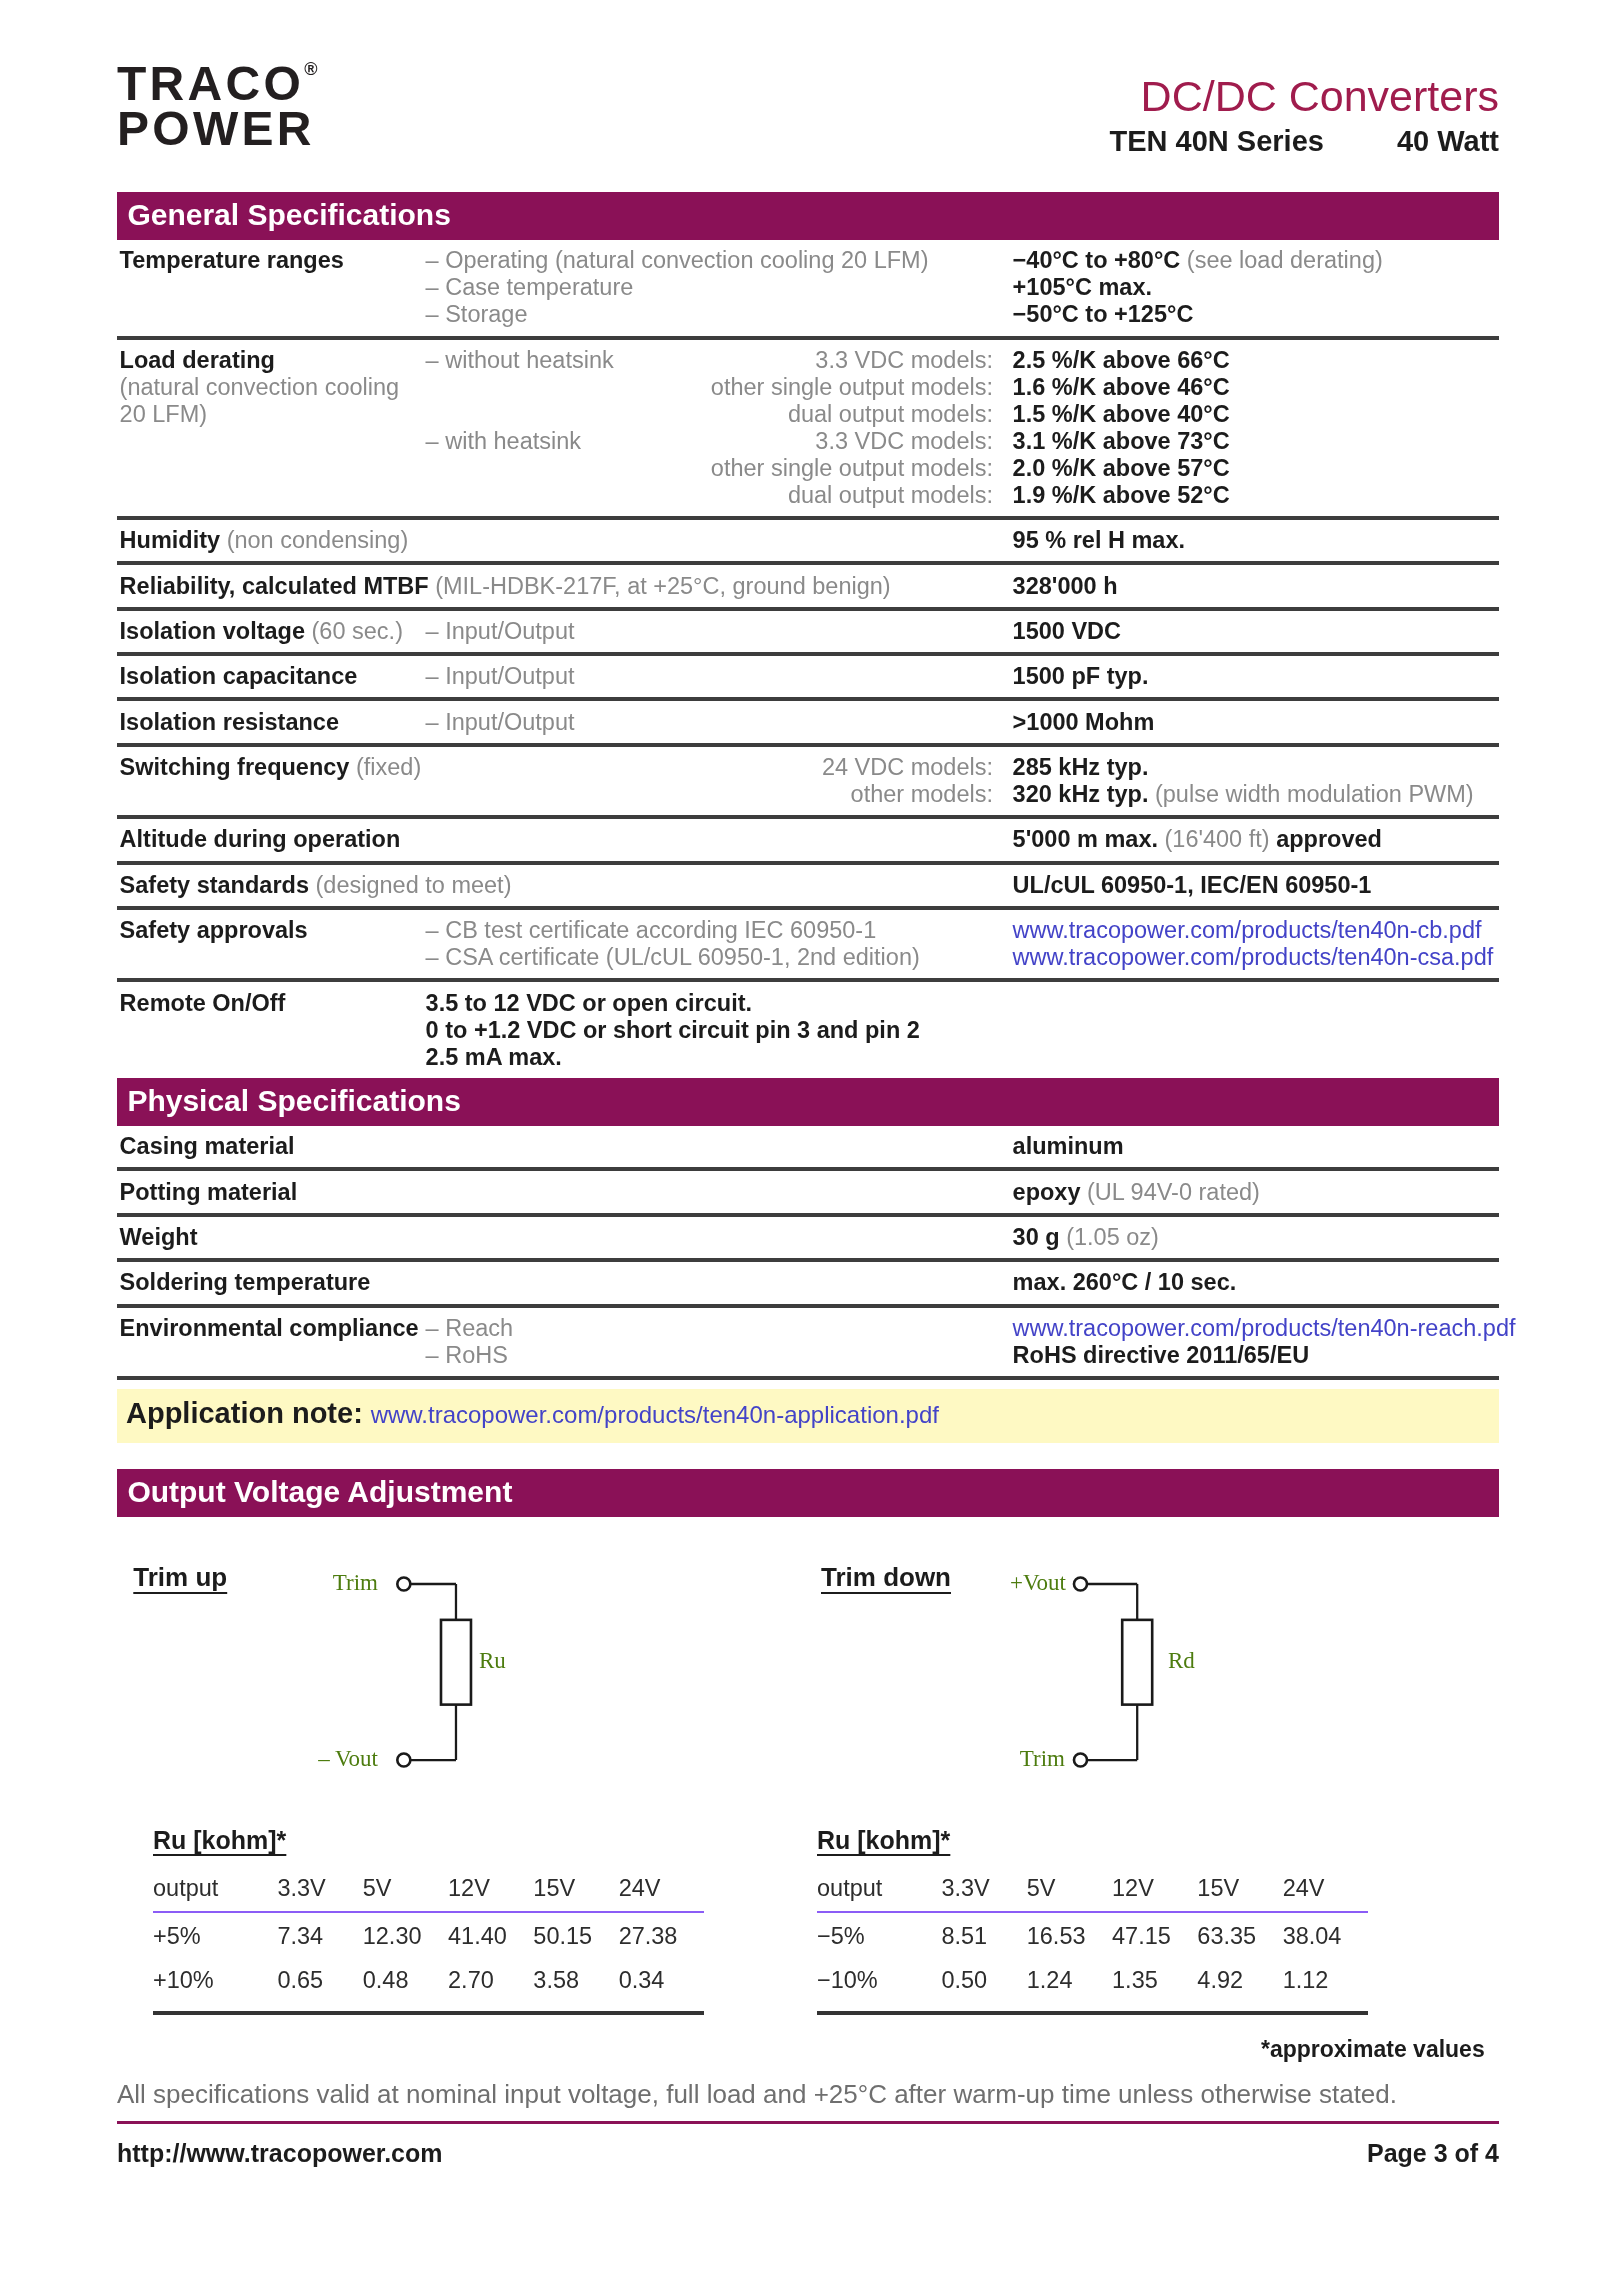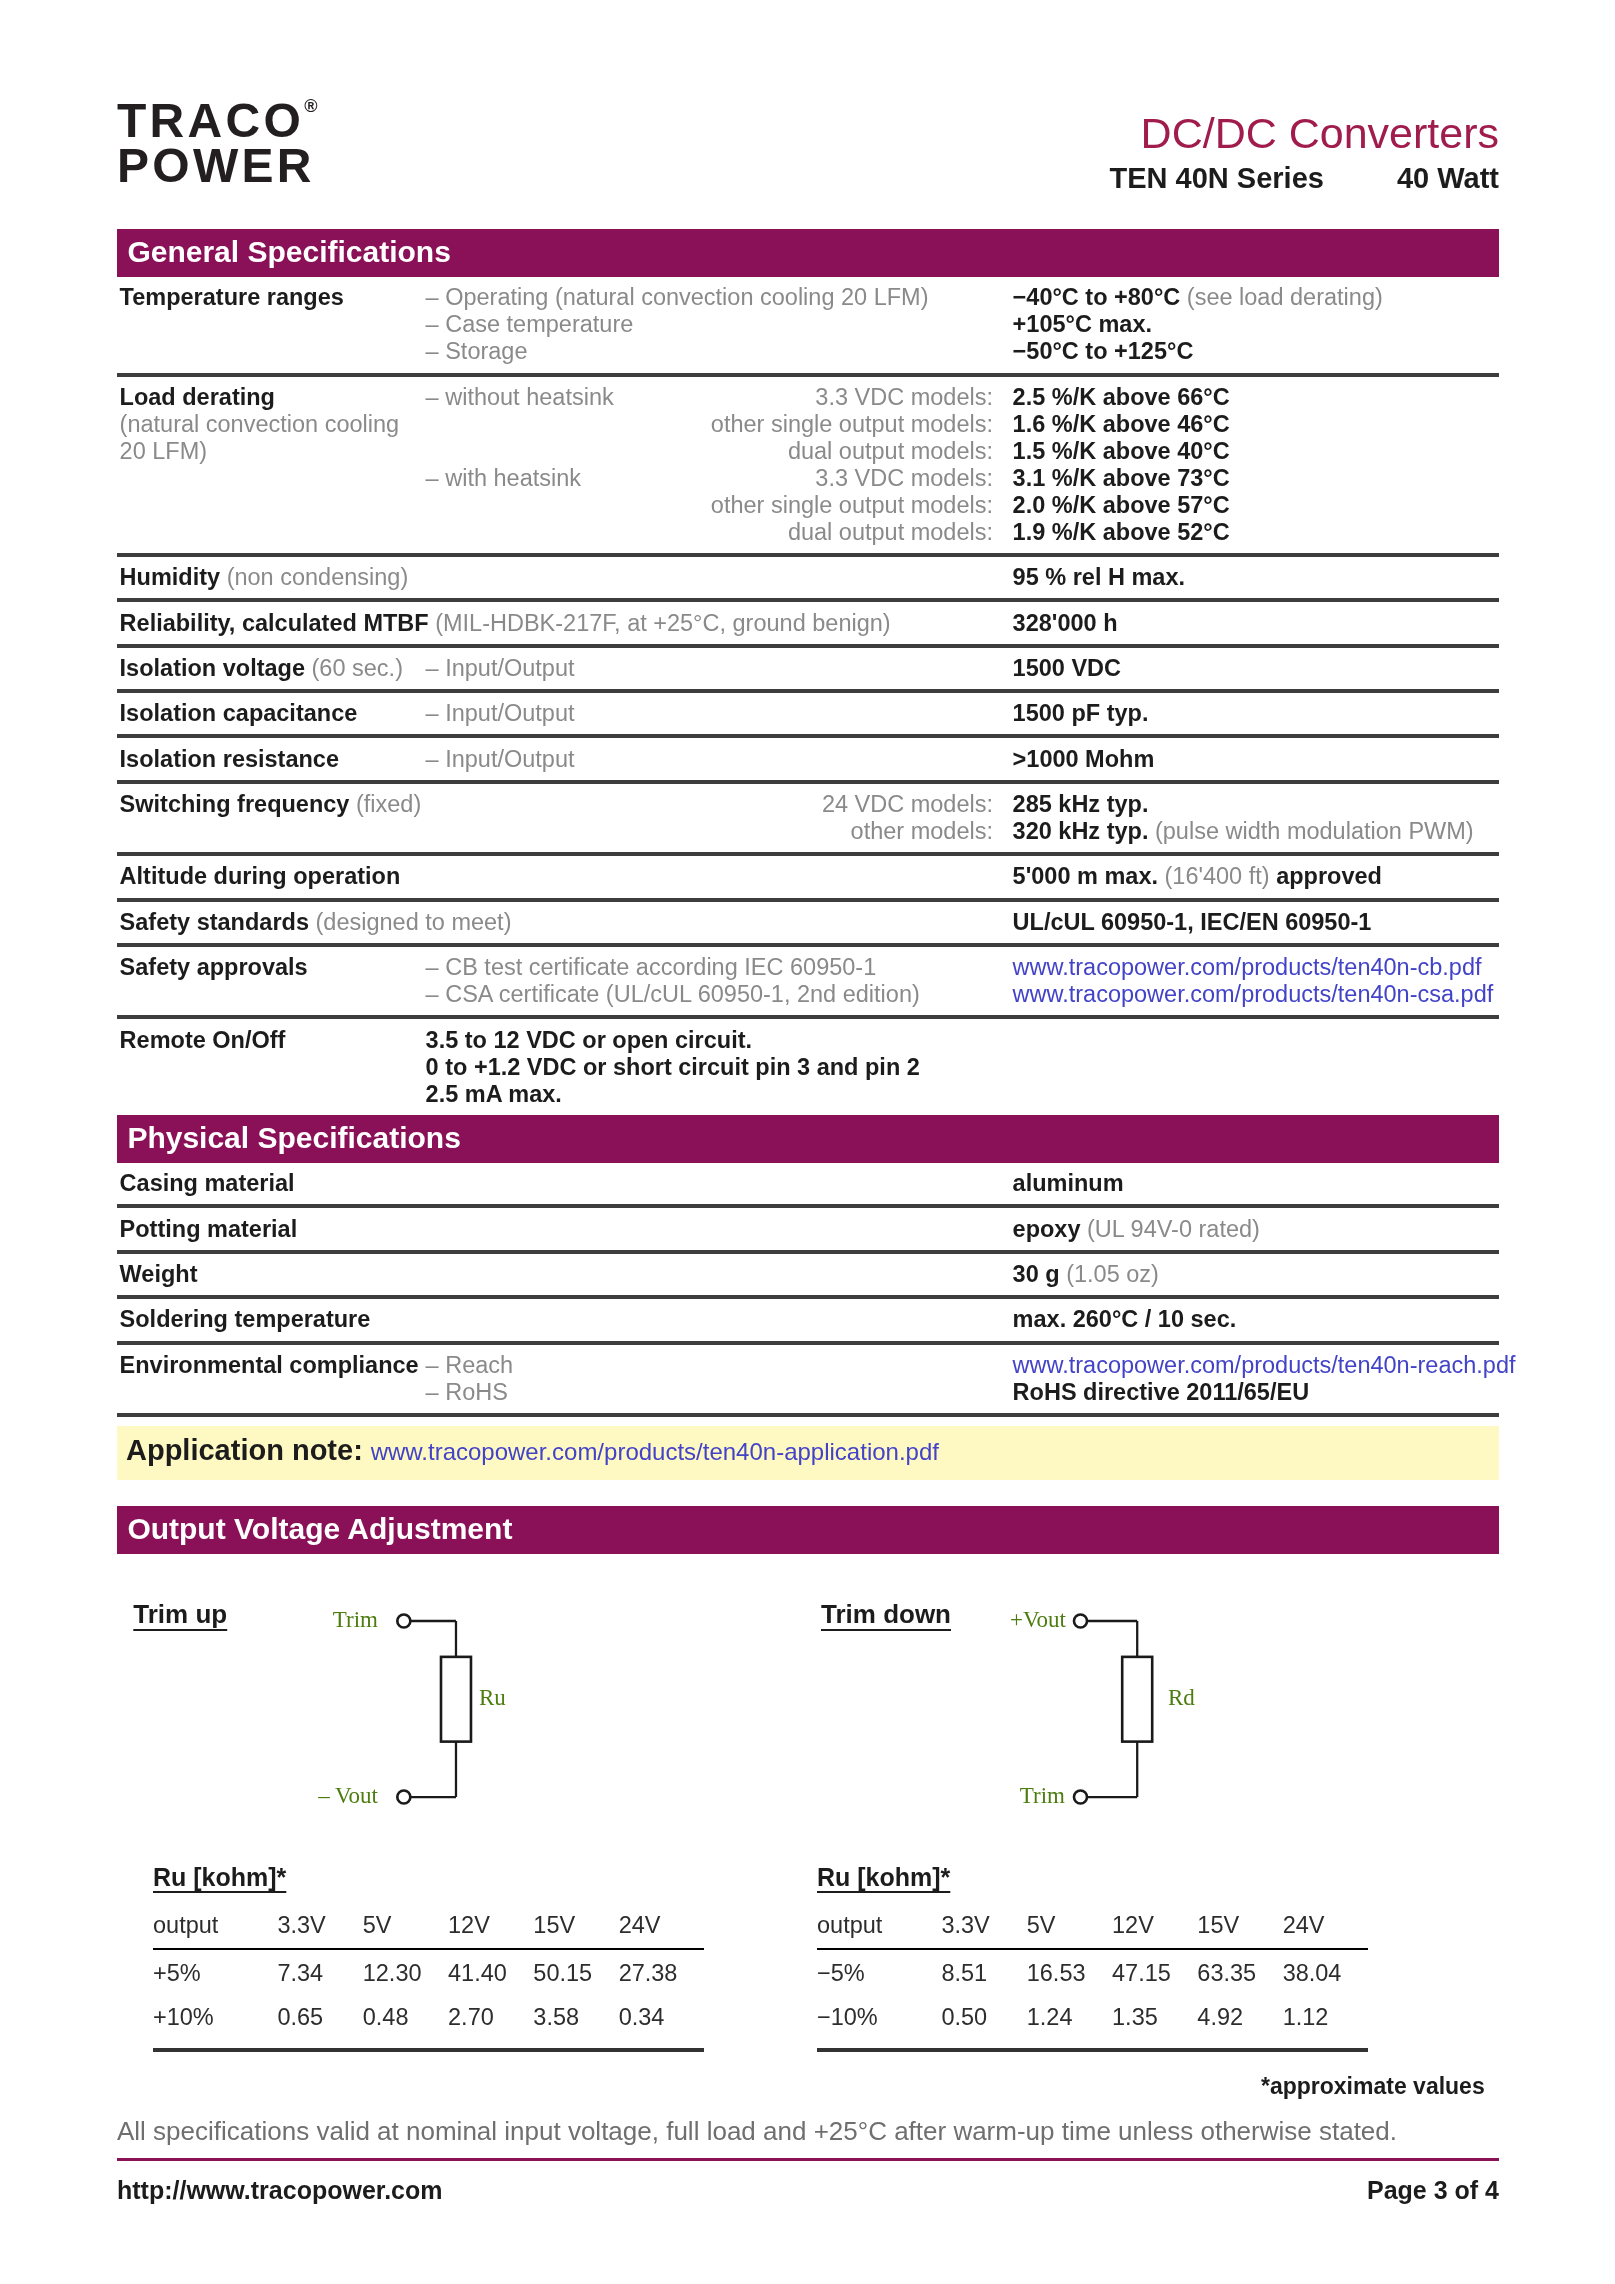--- a/index.html
+++ b/index.html
@@ -1,21 +1,21 @@
 <!DOCTYPE html>
 <html style="font-size:10.4px"><head>
 <meta charset="utf-8">
 <style>
   * { margin:0; padding:0; box-sizing:border-box; }
   body { background:#9a9a9a; font-family:"Liberation Sans", sans-serif; }
   .page { position:relative; width:1616px; height:2284px; background:#ffffff; color:#1c1c1c; overflow:hidden; margin:0 auto; }
   .content { position:absolute; left:117px; top:0; width:1382px; }
 
   
-  .hdr { display:flex; justify-content:space-between; align-items:flex-start; padding-top:98px; }
+  .hdr { display:flex; justify-content:space-between; align-items:flex-start; padding-top:61px; }
   .logo { font-weight:bold; color:#231f20; font-size:48px; line-height:0.94; letter-spacing:3.3px; white-space:nowrap; }
   .logo .reg { font-size:18px; vertical-align:25px; letter-spacing:0; }
   .title-block { text-align:right; padding-top:14.3px; }
   .doc-title { color:#A01C4D; font-weight:normal; font-size:43px; line-height:1.0; }
   .series-line { display:flex; gap:73px; justify-content:flex-end; font-size:29px; font-weight:bold; margin-top:6.5px; color:#1c1c1c; }
 
   
   .bar { background:#8A1157; color:#ffffff; font-weight:bold; font-size:30px; padding:5.9px 10.4px 8.5px 10.4px; }
   .bar-general { margin-top:34px; }
   .bar-physical { margin-top:0px; }
@@ -49,21 +49,21 @@
   .dhead { position:absolute; font-size:26px; font-weight:bold; color:#1c1c1c; text-decoration:underline; text-decoration-thickness:2px; text-underline-offset:5.9px; }
   .ra { text-align:right; }
 
   
   .tables { display:flex; margin-top:30px; }
   .tblwrap { width:551px; }
   .tw1 { margin-left:36px; }
   .tw2 { margin-left:113px; }
   .tcap { font-size:25px; font-weight:bold; text-decoration:underline; text-decoration-thickness:2px; text-underline-offset:5.2px; margin-bottom:19.6px; }
   table.vt { width:100%; border-collapse:collapse; font-size:23.5px; color:#2d2d2d; }
-  table.vt th { font-weight:normal; text-align:left; padding:0 0 9px 0; border-bottom:2px solid #000000; }
+  table.vt th { font-weight:normal; text-align:left; padding:0 0 9px 0; border-bottom:2px solid #8b5cf6; }
   table.vt td { padding:10.4px 0 6.5px 0; }
   .dline { height:2.6px; border-top:2px solid #333; border-bottom:2px solid #333; margin-top:10.4px; }
   .approx { text-align:right; margin-top:21px; margin-right:14.3px; font-size:23px; font-weight:bold; color:#1c1c1c; }
 
   
   .footnote { color:#6f6f6f; font-size:26px; margin-top:15.6px; }
   .frule { border-top:3.9px solid #8A1157; margin-top:11.7px; }
   .footer { display:flex; justify-content:space-between; margin-top:14.3px; font-size:25px; font-weight:bold; color:#1c1c1c; }
 </style>
 </head>

